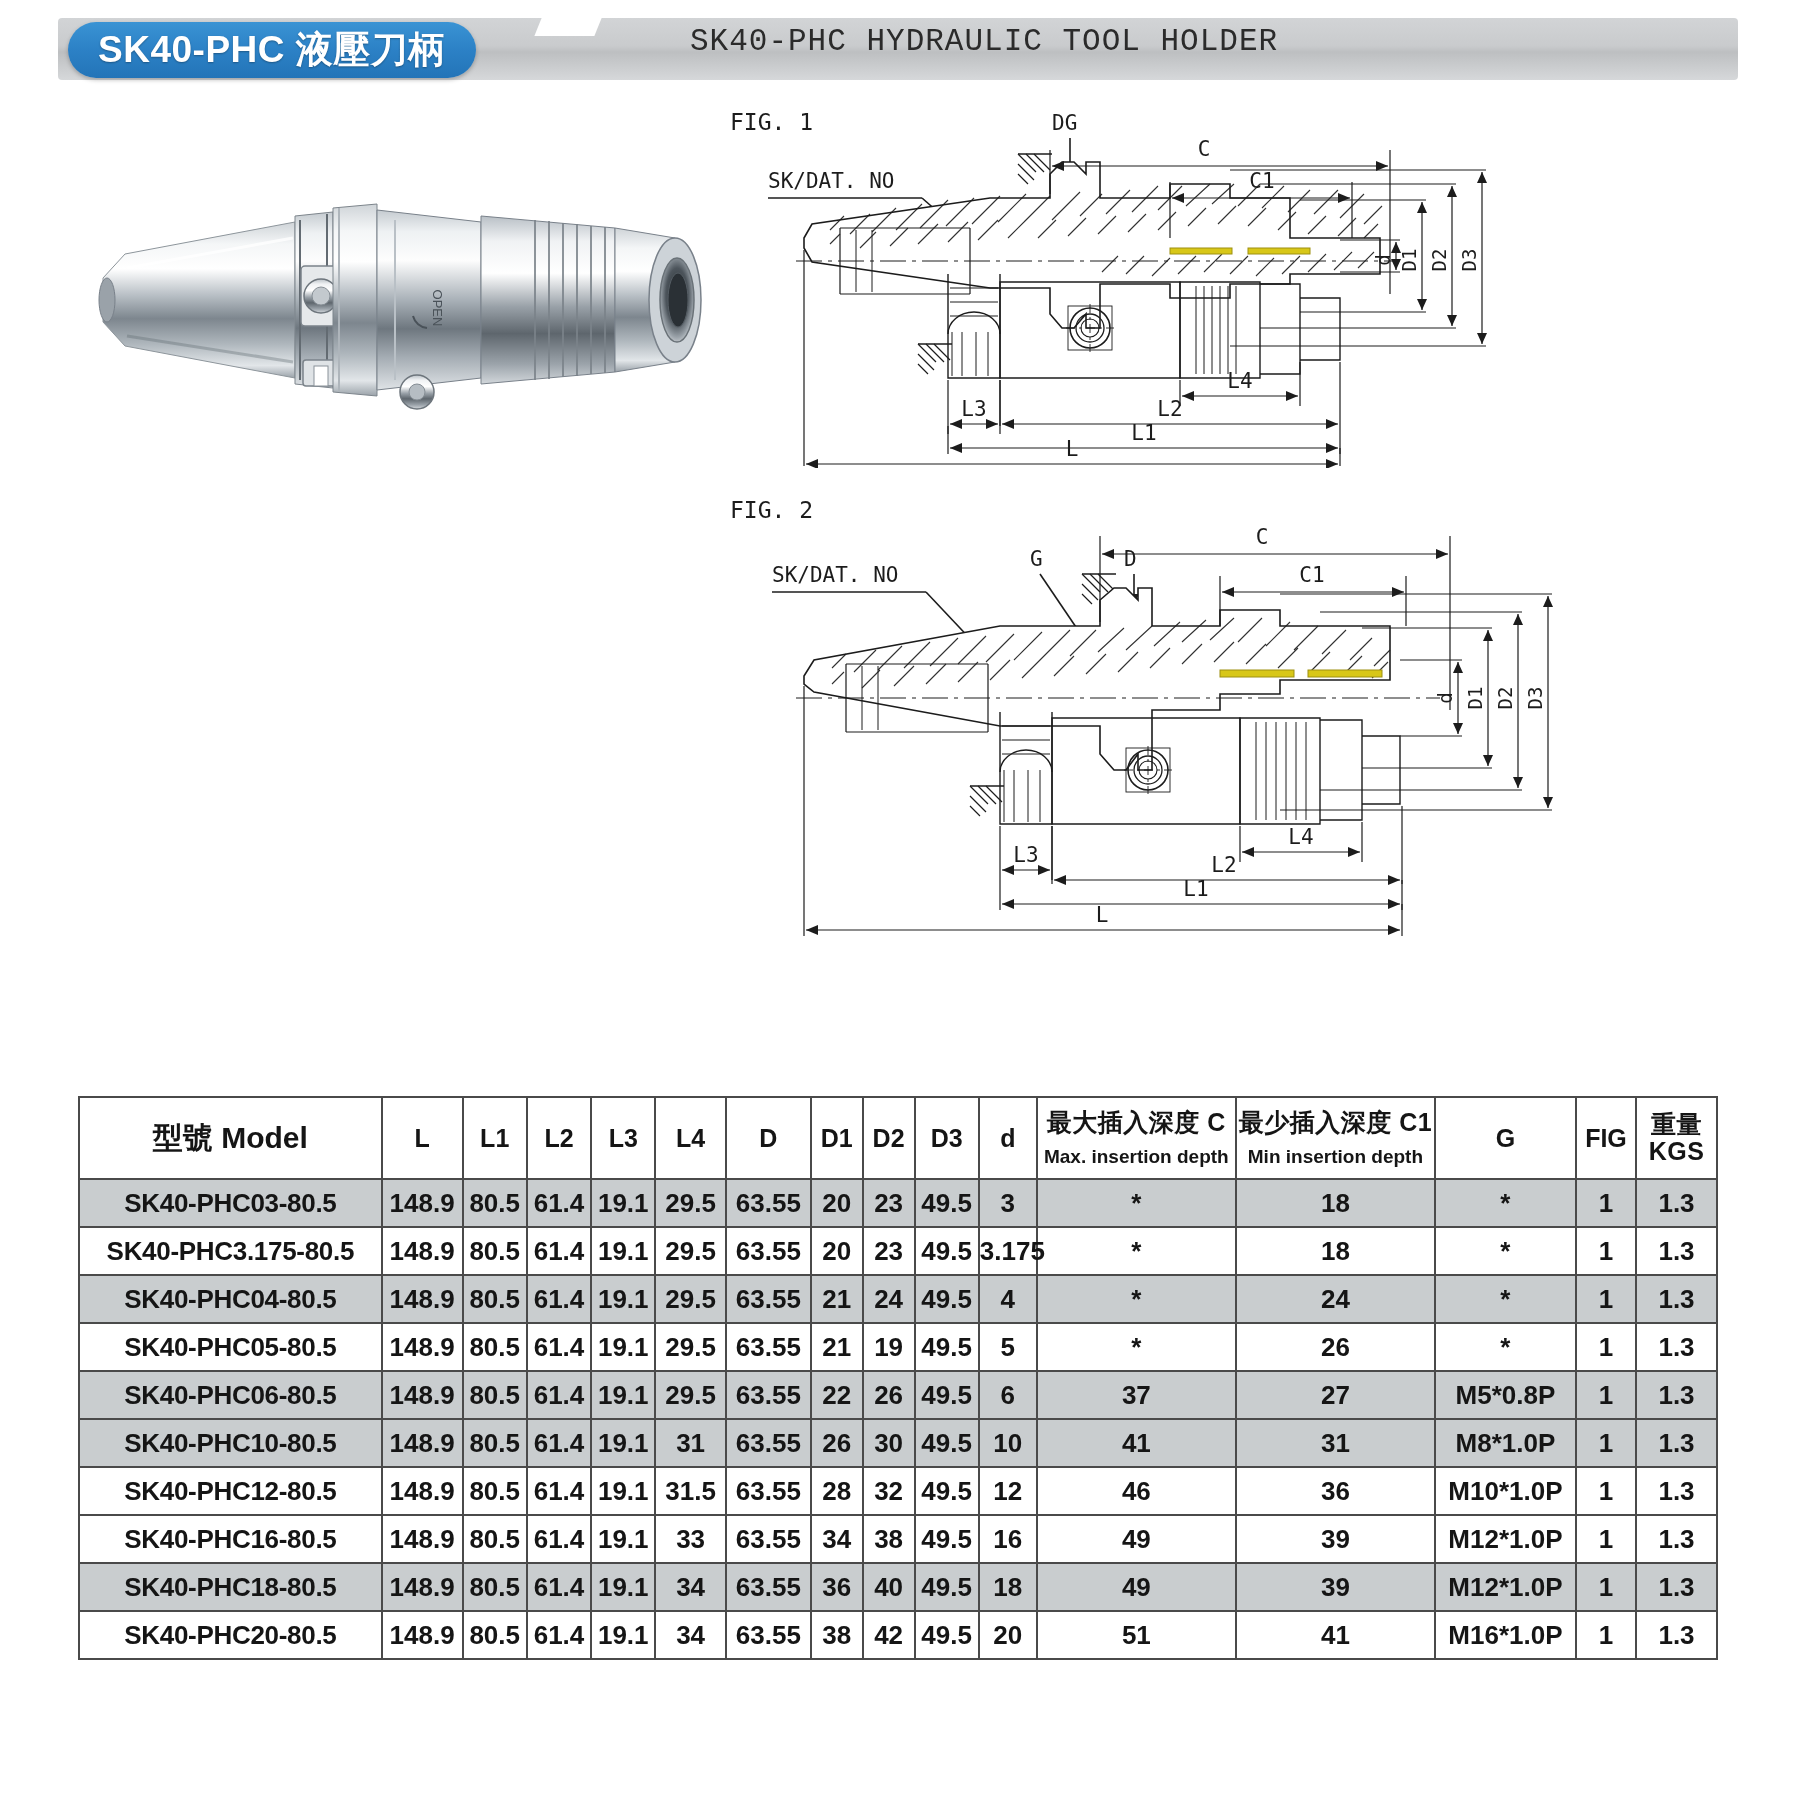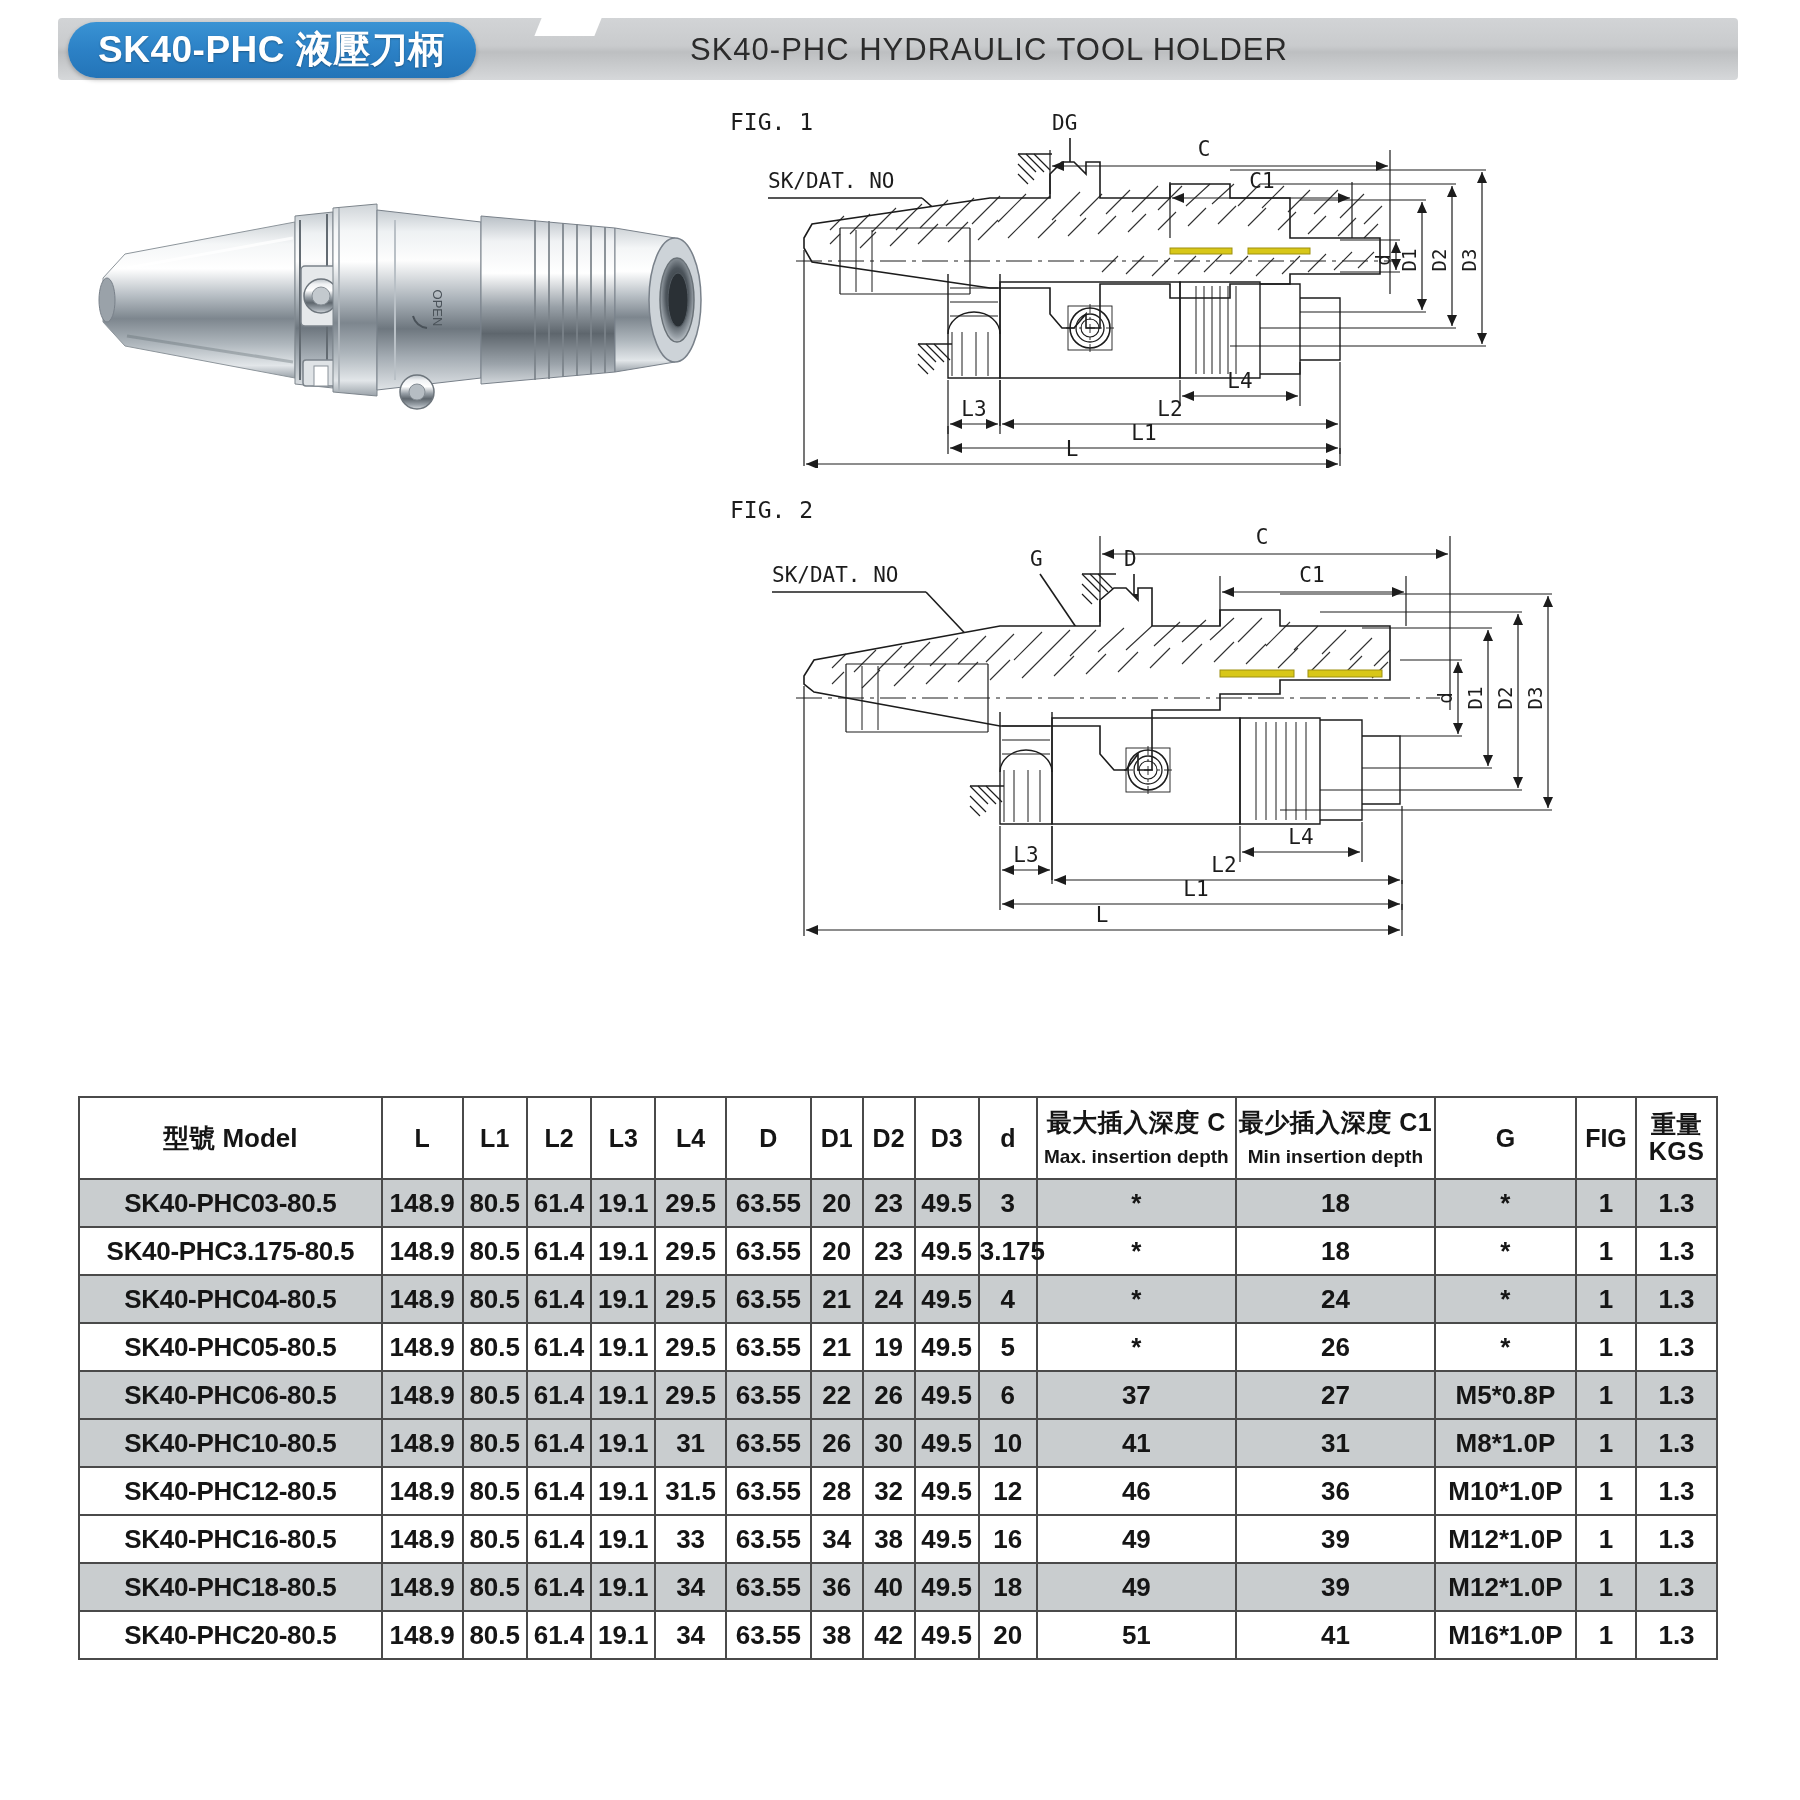--- a/index.html
+++ b/index.html
@@ -31,22 +31,22 @@
     background: linear-gradient(180deg,#3a93d4 0%,#2c81c6 50%,#2374b8 100%);
     border-radius: 28px;
     box-shadow: 0 2px 4px rgba(0,0,0,.25);
   }
   .header-pill-text {
     color:#fff; font-size: 37px; font-weight: bold;
     letter-spacing: .5px; white-space: nowrap;
     text-shadow: 0 1px 2px rgba(0,0,0,.3);
   }
   .header-sub {
-    position: absolute; left: 690px; top: 32px;
-    font-family: Liberation Sans, sans-serif;
+    position: absolute; left: 690px; top: 24px;
+    font-family: Liberation Mono, monospace;
     font-size: 31px; color: #2b2b2b; letter-spacing: 1px;
     white-space: nowrap;
   }
 
   
   .photo-wrap { position:absolute; left: 95px; top: 150px; width: 620px; height: 300px; }
   .photo-svg { display:block; }
 
   
   .fig { position: absolute; }
@@ -69,21 +69,21 @@
     font-weight: bold;
     color: #151515;
     padding: 0;
   }
   table.spec thead th {
     background: #ffffff;
     height: 82px;
     font-size: 25px;
     line-height: 1.08;
   }
-  table.spec thead th.model-h { font-size: 26px; }
+  table.spec thead th.model-h { font-size: 30px; }
   table.spec thead th .cn { display:block; font-size: 25px; letter-spacing:.5px; }
   table.spec thead th .en { display:block; font-size: 19px; font-weight:bold; margin-top:11px; }
   table.spec tbody td {
     height: 48px;
     font-size: 26px;
     white-space: nowrap;
   }
   table.spec tbody tr.alt td { background: #c9cdcf; }
   table.spec tbody tr td { background: #ffffff; }
   table.spec tbody tr.alt td { background: #c9cdcf; }

